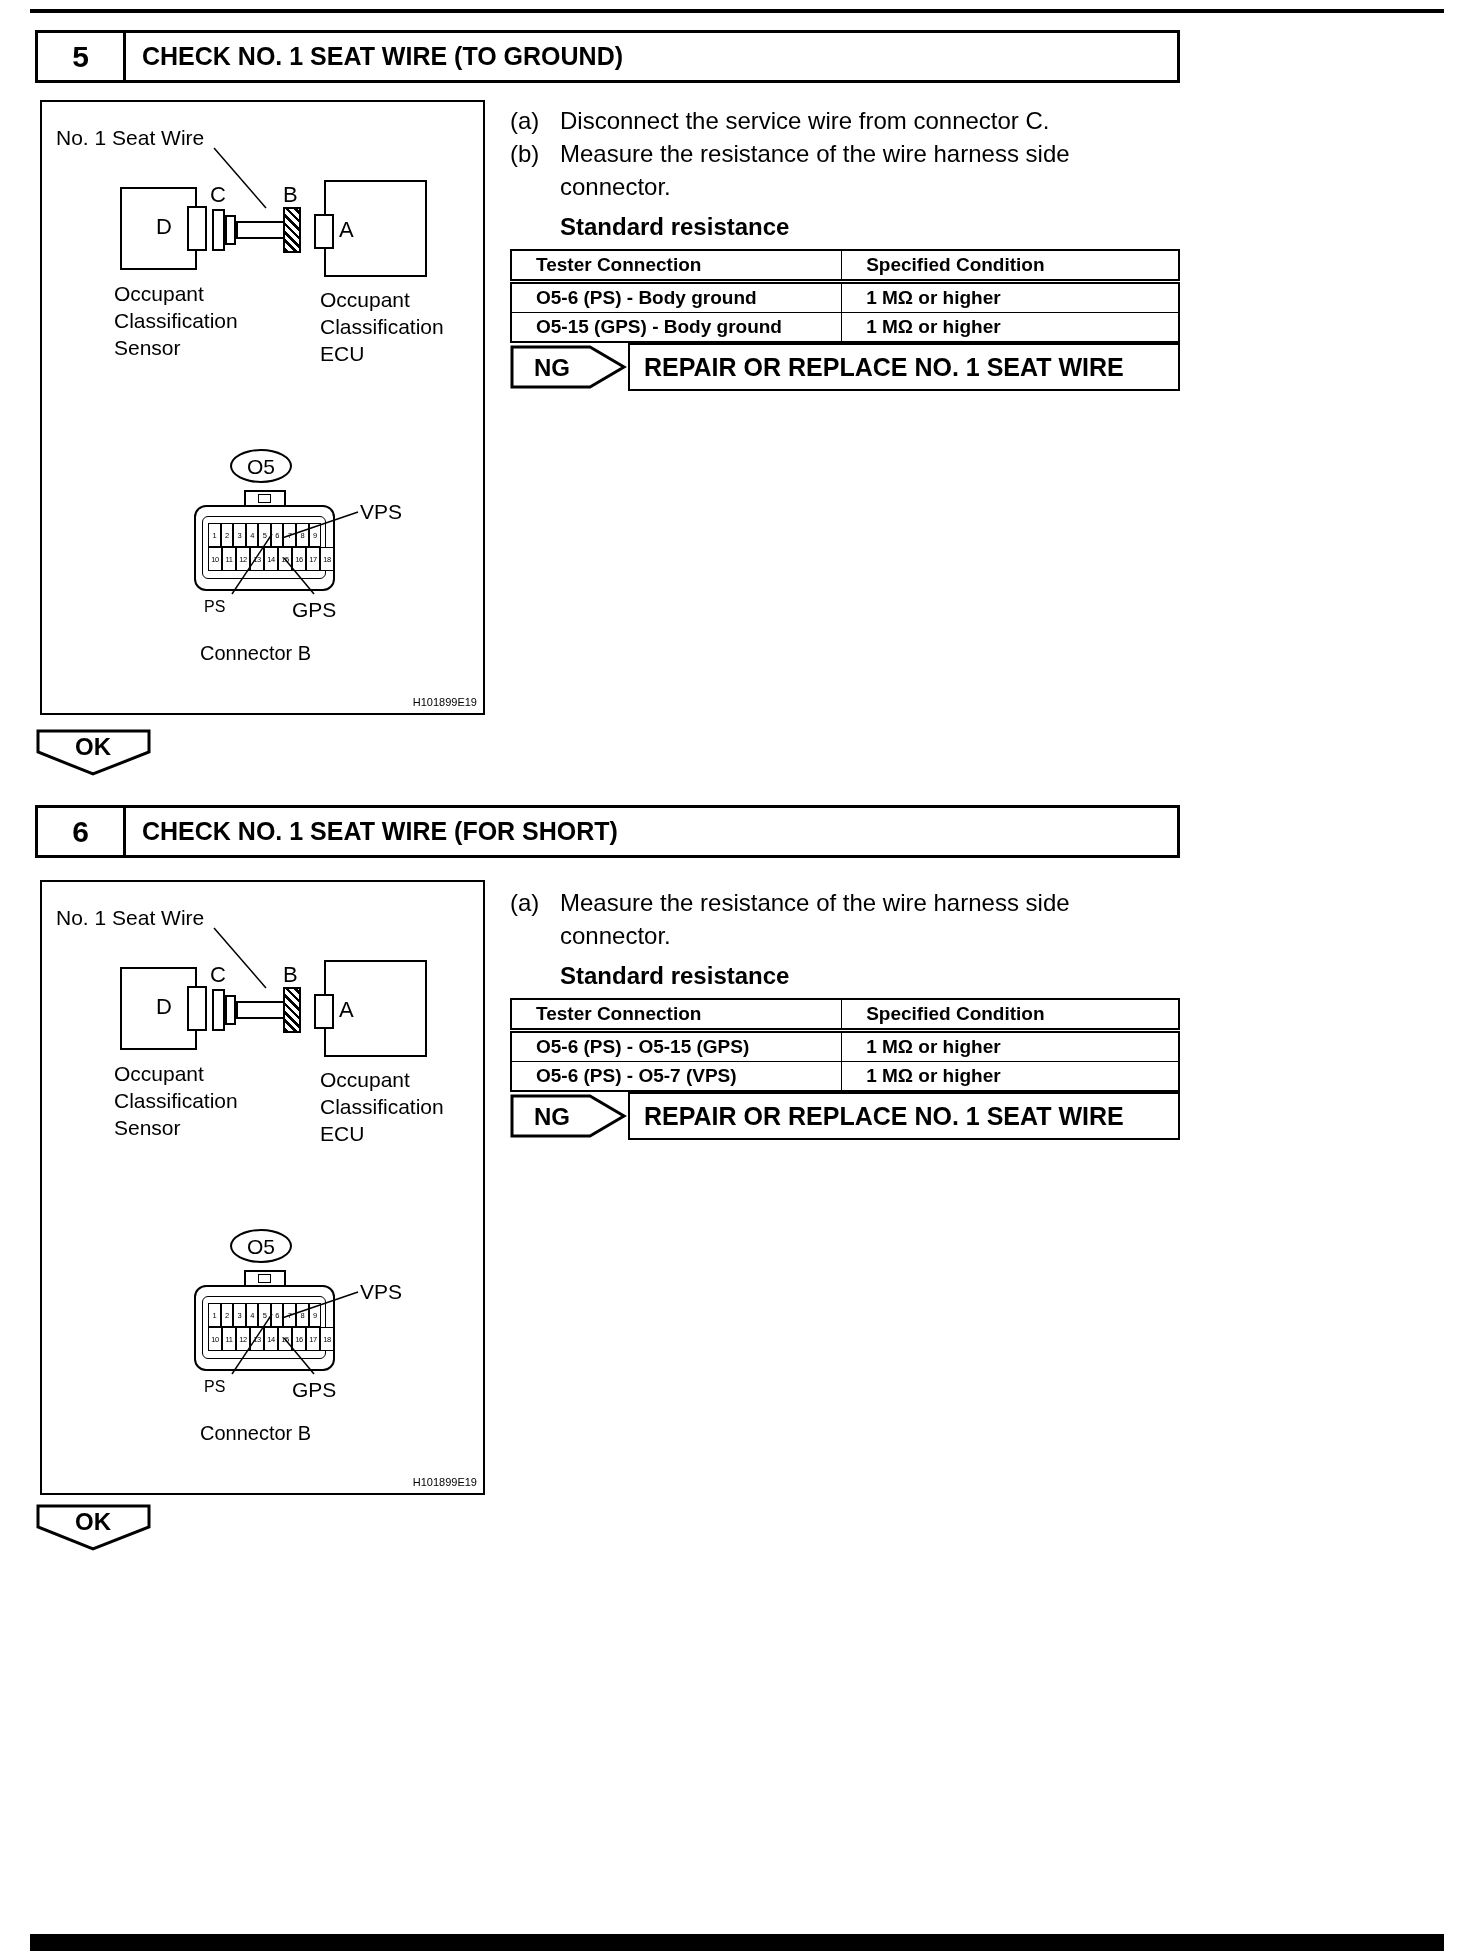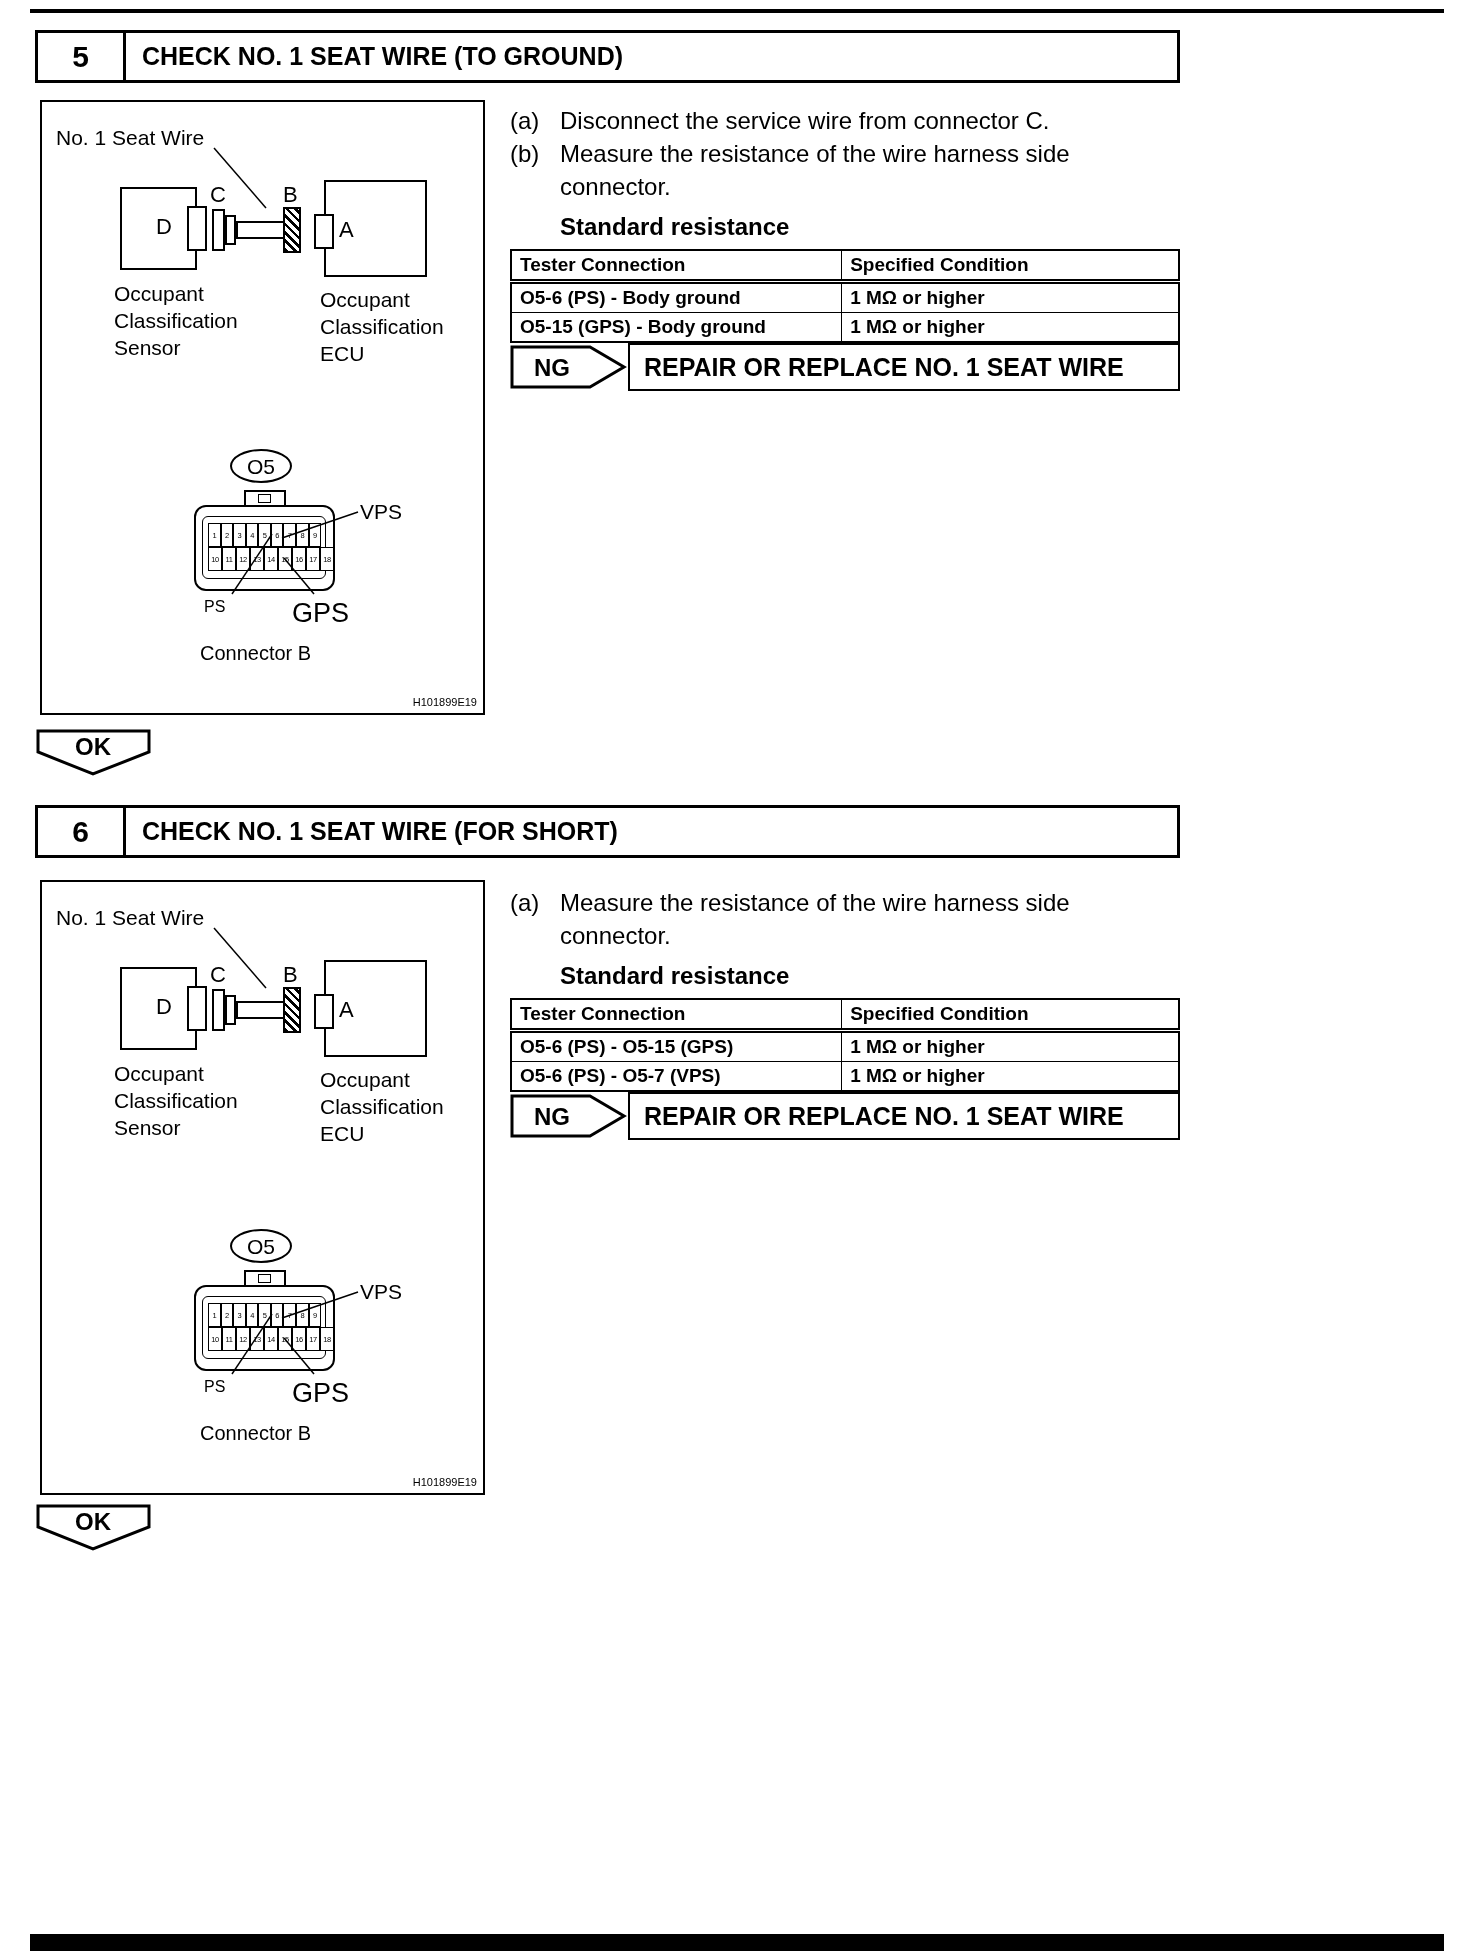--- a/index.html
+++ b/index.html
@@ -41,33 +41,33 @@
   .c-tab { left:50px; top:0; width:42px; height:17px; border:2px solid #000; background:#fff; }
   .c-tabinner { left:64px; top:4px; width:13px; height:9px; border:1.5px solid #000; }
   .c-body { left:0; top:15px; width:141px; height:86px; border:2.5px solid #000; border-radius:12px; background:#fff; }
   .c-inner { left:8px; top:26px; width:124px; height:63px; border:1.5px solid #000; border-radius:6px; }
   .c-pins-top { left:14px; top:33px; width:113px; height:24px; display:flex; }
   .c-pins-bot { left:14px; top:57px; width:126px; height:24px; display:flex; }
   .pin { flex:1; border:0.7px solid #000; font-size:7.5px; letter-spacing:-0.5px; display:flex;
          align-items:center; justify-content:center; background:#fff; }
   .f-vps { left:318px; top:398px; font-size:21px; }
   .f-ps { left:162px; top:496px; font-size:16px; }
-  .f-gps { left:250px; top:496px; font-size:27px; }
+  .f-gps { left:250px; top:496px; font-size:21px; }
   .f-conncap { left:158px; top:540px; font-size:20px; }
   .f-figid { right:6px; bottom:5px; font-size:11px; }
 
   
   .right-col { position:absolute; left:510px; width:670px; font-size:24px; }
   .instr { display:flex; line-height:33px; }
   .instr-letter { width:50px; flex:none; }
   .instr-text { flex:1; }
   .table-title { margin:10px 0 8px 50px; font-weight:bold; }
   .spec-table { width:100%; border-collapse:collapse; border:2px solid #000; }
   .spec-table th, .spec-table td { border:1.5px solid #000; font-weight:bold; font-size:19px;
-    padding:3px 8px; height:26px; text-align:left; }
+    padding:3px 24px; height:26px; text-align:left; }
   .spec-table th:first-child, .spec-table td:first-child { width:49.5%; }
   .spec-table thead th { border-bottom:5px double #000; }
   .ng-row { display:flex; align-items:center; gap:0; }
   .ng-box { flex:1; height:48px; border:2.5px solid #000; display:flex; align-items:center;
             padding-left:14px; font-weight:bold; font-size:25px; }
   .arrow-text { font-weight:bold; font-size:24px; font-family:"Liberation Sans",sans-serif; }
   .ok-arrow { position:absolute; left:35px; }
 </style>
 </head>
 <body>

